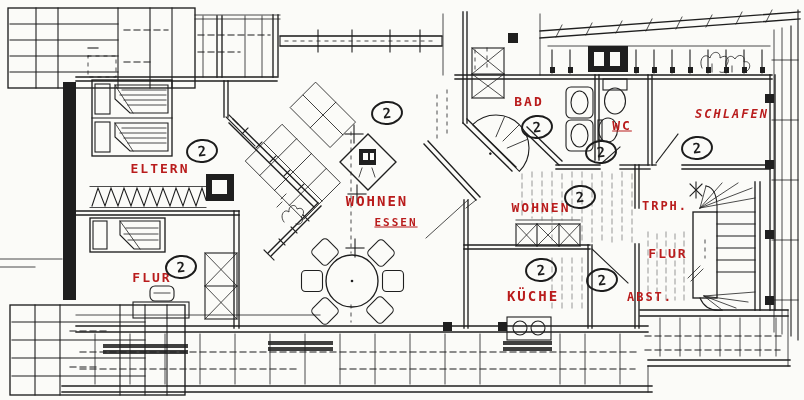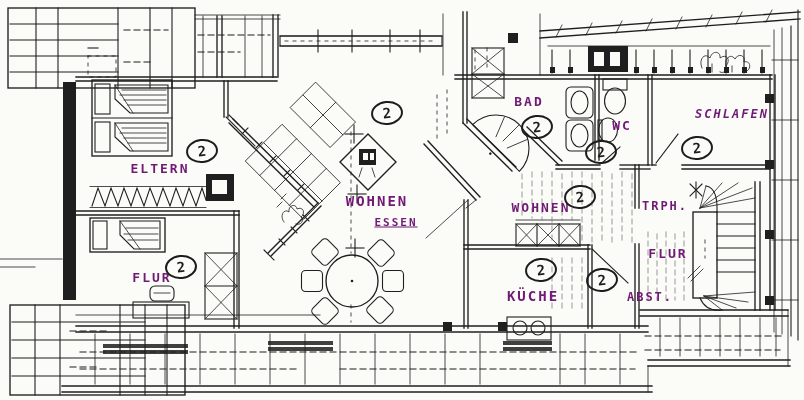--- a/index.html
+++ b/index.html
@@ -9,21 +9,21 @@
   svg line,svg rect,svg path,svg circle,svg ellipse,svg polyline,svg polygon{
      stroke:#1f1f1f;fill:none;stroke-width:1.1;stroke-linecap:square;}
   svg .f{fill:#1f1f1f;stroke:none;}
   svg .p{fill:#fbfbf8;stroke:none;}
   svg .w{stroke-width:1.35;}
   svg .t{stroke-width:0.8;}
   svg .d{stroke-dasharray:6 4;}
   svg .d2{stroke-dasharray:3 5;stroke-width:0.8;}
   svg .h{stroke:#6f6f6f;stroke-width:0.7;stroke-dasharray:5 4;}
   #labels{position:absolute;left:0;top:0;width:100%;height:100%;}
-  .room-label{position:absolute;transform:translate(-50%,-50%);color:#701a75;
+  .room-label{position:absolute;transform:translate(-50%,-50%);color:#b91c1c;
       letter-spacing:2px;white-space:nowrap;font-weight:bold;}
   .unit-marker{position:absolute;width:32px;height:24px;border:2px solid #1c1c1c;
       border-radius:50%;display:flex;align-items:center;justify-content:center;
       color:#1c1c1c;font-size:14px;font-weight:bold;transform:translate(-50%,-50%) rotate(-6deg);
       box-sizing:border-box;}
 </style>
 </head>
 <body>
 
 <div id="plan">
@@ -498,21 +498,21 @@
 </svg>
 
 <div id="labels">
       <span class="room-label" style="left: 160px; top: 168px; font-size: 13px;">ELTERN</span>
       <span class="room-label" style="left: 152px; top: 277px; font-size: 13px;">FLUR</span>
       <span class="room-label" style="left: 377px; top: 201px; font-size: 14px;">WOHNEN</span>
       <span class="room-label" style="left: 396px; top: 222px; font-size: 11px; text-decoration: underline;">ESSEN</span>
       <span class="room-label" style="left: 533px; top: 296px; font-size: 14px;">KÜCHE</span>
       <span class="room-label" style="left: 541px; top: 207px; font-size: 13px;">WOHNEN</span>
       <span class="room-label" style="left: 529px; top: 101px; font-size: 13px;">BAD</span>
-      <span class="room-label" style="left: 622px; top: 125px; font-size: 13px;">WC</span>
+      <span class="room-label" style="left: 622px; top: 125px; font-size: 13px; text-decoration: underline;">WC</span>
       <span class="room-label" style="left: 732px; top: 114px; font-size: 12px; font-style: italic;">SCHLAFEN</span>
       <span class="room-label" style="left: 665px; top: 206px; font-size: 12px;">TRPH.</span>
       <span class="room-label" style="left: 668px; top: 253px; font-size: 13px;">FLUR</span>
       <span class="room-label" style="left: 614px; top: 297px; font-size: 12px; margin-left: 36px;">ABST.</span>
       <span class="unit-marker" style="left: 202px; top: 151px;">2</span>
       <span class="unit-marker" style="left: 181px; top: 267px;">2</span>
       <span class="unit-marker" style="left: 387px; top: 113px;">2</span>
       <span class="unit-marker" style="left: 537px; top: 127px;">2</span>
       <span class="unit-marker" style="left: 601px; top: 152px;">2</span>
       <span class="unit-marker" style="left: 697px; top: 148px;">2</span>

